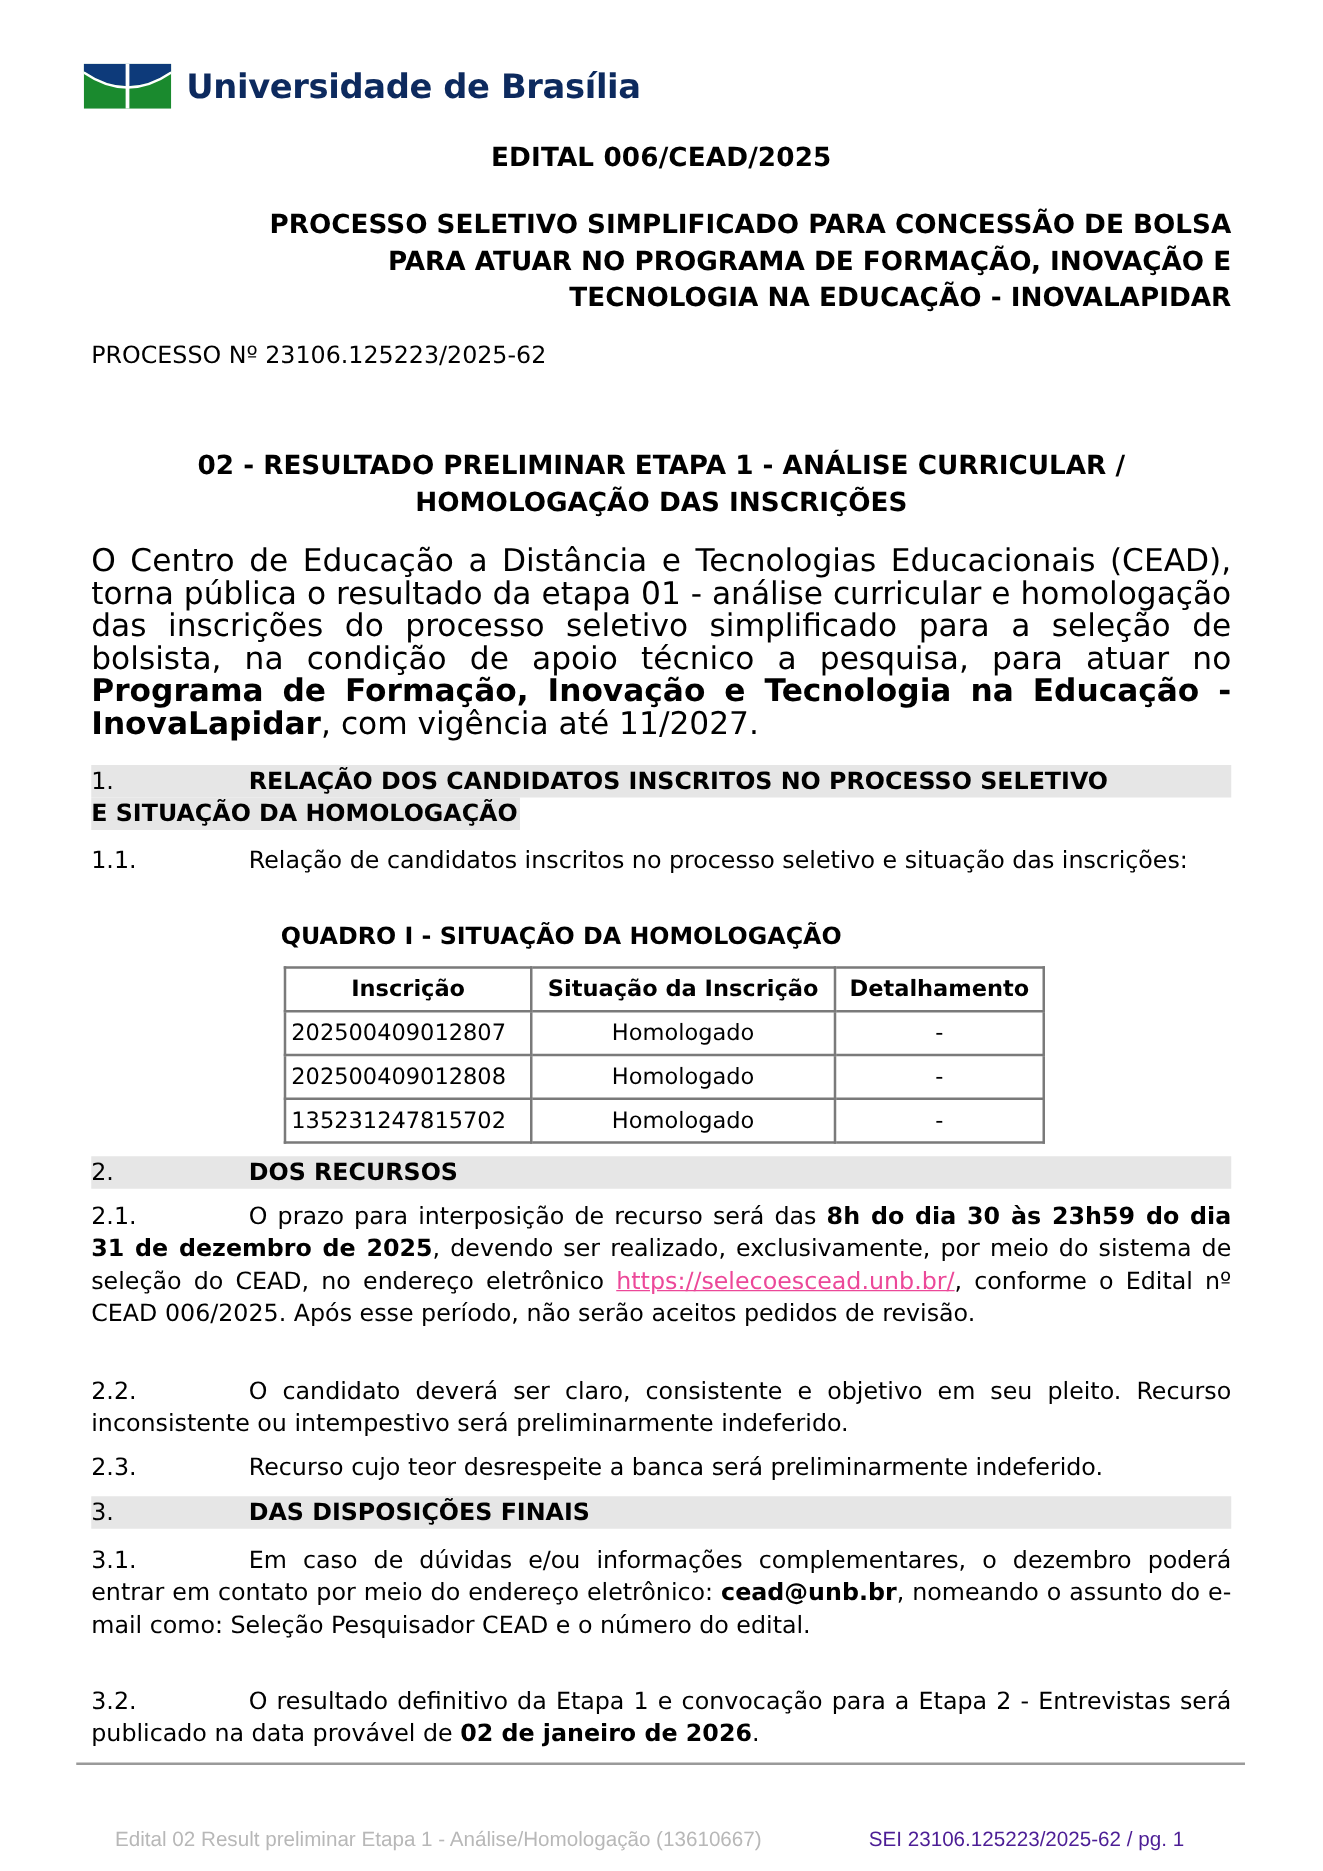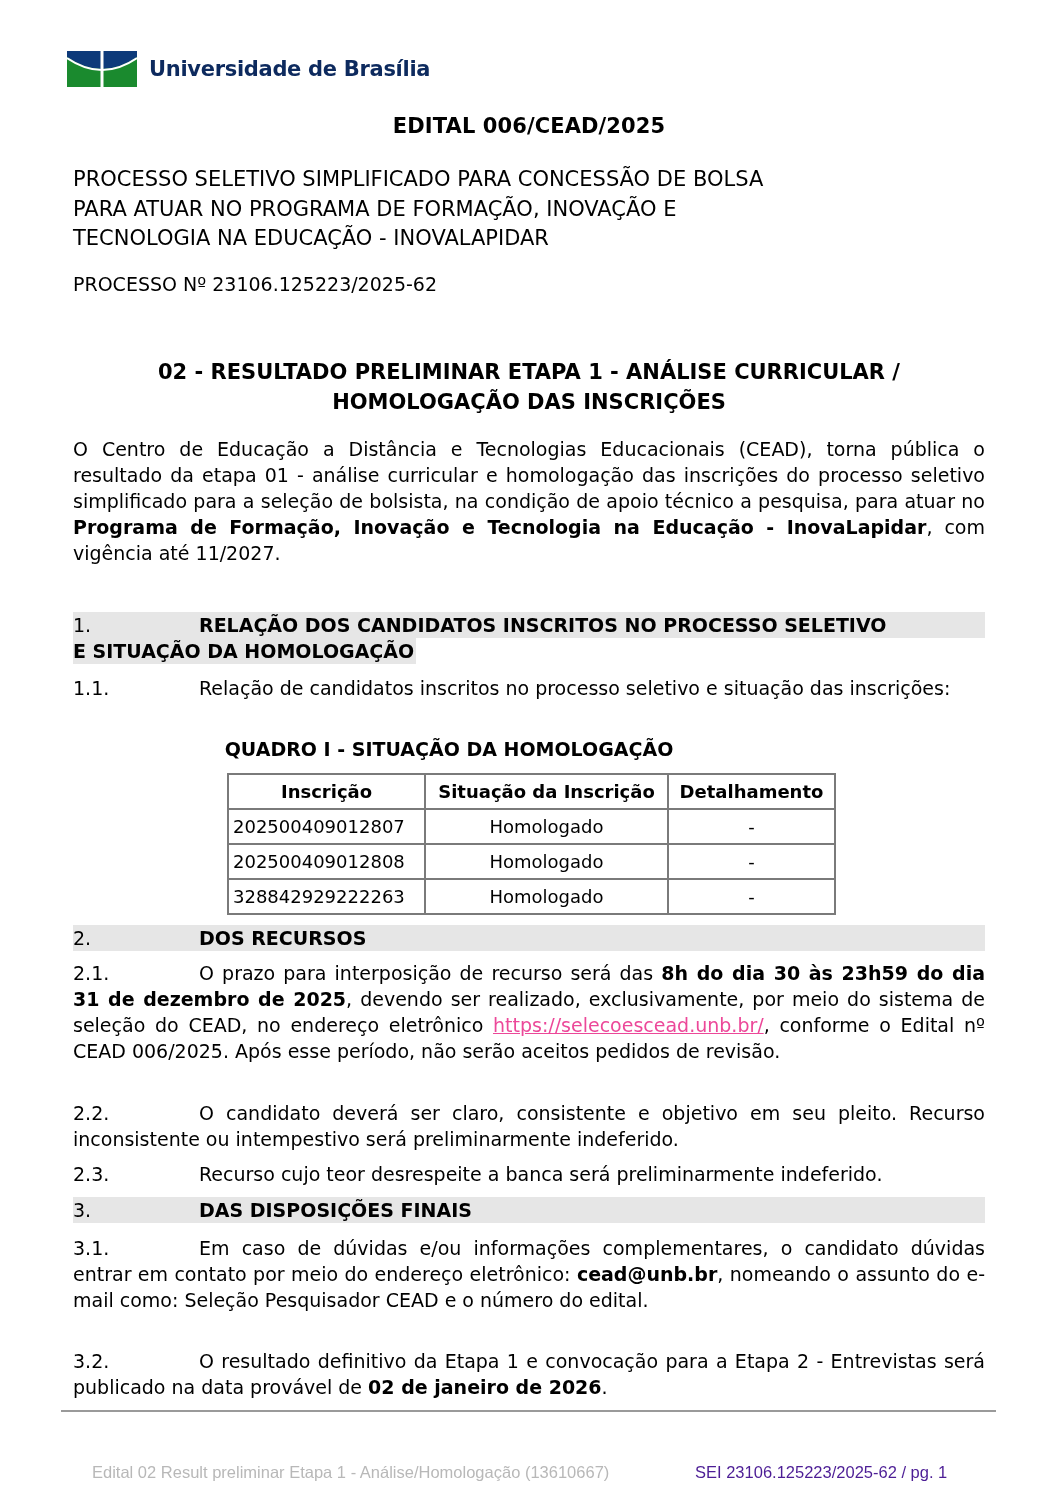--- a/index.html
+++ b/index.html
@@ -1,28 +1,28 @@
 <!DOCTYPE html>
 <html><head>
   <meta charset="utf-8">
   <style>
     html, body { margin: 0; padding: 0; background: #ffffff; }
     body { width: 1058px; height: 1497px; position: relative; overflow: hidden; color: #000; font-family: "DejaVu Sans", sans-serif; }
 
     .logo { position: absolute; left: 67px; top: 50px; height: 38px; display: flex; align-items: center; }
     .logo svg { display: block; }
-    .logo-text { margin-left: 12px; font-family: "DejaVu Sans", sans-serif; font-weight: bold; font-size: 21px; color: #0d2a5e; letter-spacing: -0.3px; }
+    .logo-text { margin-left: 12px; font-family: "DejaVu Sans", sans-serif; font-weight: bold; font-size: 27px; color: #0d2a5e; letter-spacing: -0.3px; }
 
     .edital-title { position: absolute; left: 0; right: 0; top: 114px; text-align: center; font-weight: bold; font-size: 21px; letter-spacing: 0.1px; }
-    .main-title { position: absolute; left: 73px; right: 73px; top: 165px; text-align: left; font-weight: normal; font-size: 21px; line-height: 29.5px; }
+    .main-title { position: absolute; left: 73px; right: 73px; top: 165px; text-align: right; font-weight: bold; font-size: 21px; line-height: 29.5px; }
     .processo { position: absolute; left: 73px; top: 273px; font-size: 19px; }
 
     .result-title { position: absolute; left: 73px; right: 73px; top: 358px; text-align: center; font-weight: bold; font-size: 21px; line-height: 29.5px; }
 
-    .intro { position: absolute; left: 73px; width: 912px; top: 436px; font-size: 19px; line-height: 26px; text-align: justify; }
+    .intro { position: absolute; left: 73px; width: 912px; top: 436px; font-size: 25px; line-height: 26px; text-align: justify; }
     .intro b { font-weight: bold; }
 
     .sec-band { position: absolute; left: 73px; width: 912px; background: #e6e6e6; font-size: 19px; line-height: 26px; }
     .sec-num { display: inline-block; width: 126px; }
     .sec-title { font-weight: bold; }
     .sec-band.two-line { background: transparent; }
     .band-line1 { background: #e6e6e6; display: block; }
     .band-line2 { background: #e6e6e6; display: inline-block; padding-right: 2px; }
 
     .para { position: absolute; left: 73px; width: 912px; font-size: 19px; line-height: 26px; text-align: justify; }
@@ -100,21 +100,21 @@
       <td class="insc">202500409012807</td>
       <td>Homologado</td>
       <td>-</td>
     </tr>
     <tr>
       <td class="insc">202500409012808</td>
       <td>Homologado</td>
       <td>-</td>
     </tr>
     <tr>
-      <td class="insc">328842929222263</td>
+      <td class="insc">135231247815702</td>
       <td>Homologado</td>
       <td>-</td>
     </tr>
   </tbody>
 </table>
 
 <div class="sec-band" style="top:925px;">
   <span class="sec-num">2.</span><span class="sec-title">DOS RECURSOS</span>
 </div>
 
@@ -128,21 +128,21 @@
 
 <div class="para" style="top:1161px;">
   <span class="num">2.3.</span><span>Recurso cujo teor desrespeite a banca será preliminarmente indeferido.</span>
 </div>
 
 <div class="sec-band" style="top:1197px;">
   <span class="sec-num">3.</span><span class="sec-title">DAS DISPOSIÇÕES FINAIS</span>
 </div>
 
 <div class="para" style="top:1235px;">
-  <span class="num">3.1.</span><span>Em caso de dúvidas e/ou informações complementares, o candidato dúvidas entrar em contato por meio do endereço eletrônico: </span><b>cead@unb.br</b><span>, nomeando o assunto do e-mail como: Seleção Pesquisador CEAD e o número do edital.</span>
+  <span class="num">3.1.</span><span>Em caso de dúvidas e/ou informações complementares, o dezembro poderá entrar em contato por meio do endereço eletrônico: </span><b>cead@unb.br</b><span>, nomeando o assunto do e-mail como: Seleção Pesquisador CEAD e o número do edital.</span>
 </div>
 
 <div class="para" style="top:1348px;">
   <span class="num">3.2.</span><span>O resultado definitivo da Etapa 1 e convocação para a Etapa 2 - Entrevistas será publicado na data provável de </span><b>02 de janeiro de 2026</b><span>.</span>
 </div>
 
 <div class="footer-rule"></div>
 <div class="footer-left">Edital 02 Result preliminar Etapa 1 - Análise/Homologação (13610667)</div>
 <div class="footer-right">SEI 23106.125223/2025-62 / pg. 1</div>
 

